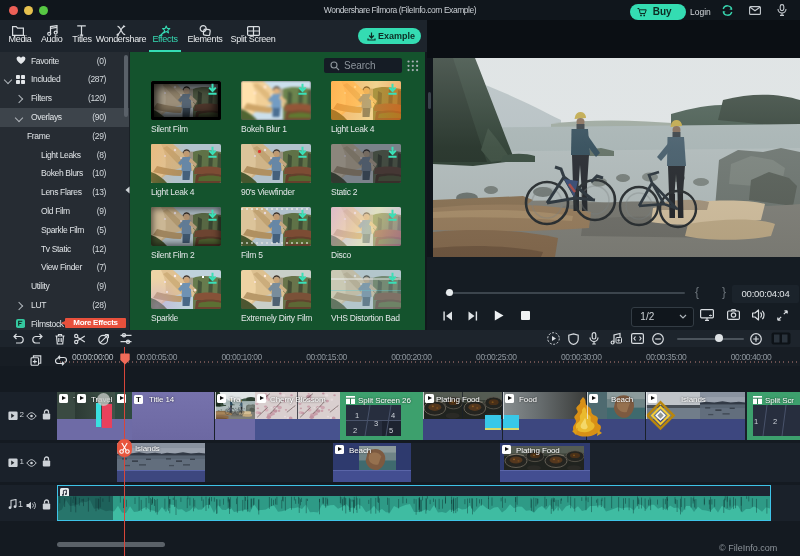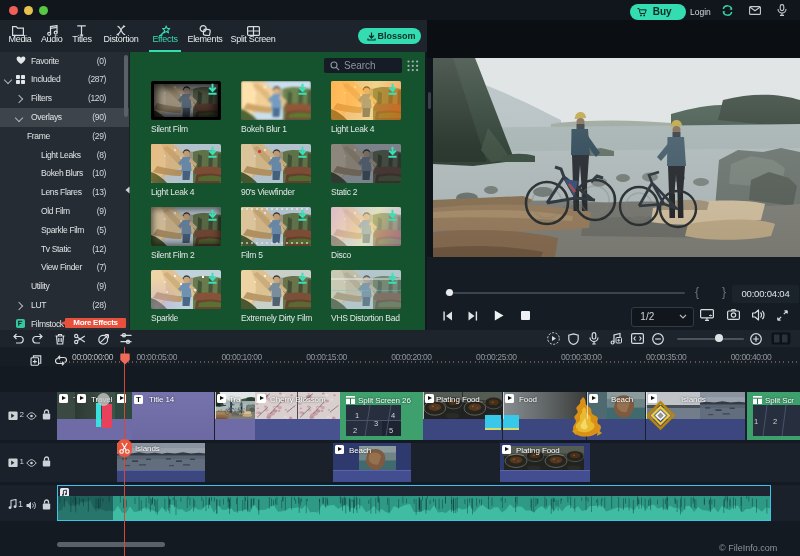--- a/index.html
+++ b/index.html
@@ -236,20 +236,21 @@
           <circle cx="1.8" cy="12.1" r="1.3" fill="#e6dadc"></circle>
  <path d="M2 30 L12 18 M14 26 L26 10 M30 24 L38 16 M6 10 L14 2" stroke="#6a5656" stroke-width="0.7"></path>
 </symbol>
 </defs>
 </svg>
 
 <div id="titlebar" class="abs"></div>
 <div class="abs tl" style="left:9px;background:#ec6057"></div>
 <div class="abs tl" style="left:24px;background:#e6c14e"></div>
 <div class="abs tl" style="left:39px;background:#57c843"></div>
+<div id="title" class="abs">Wondershare Filmora (FileInfo.com Example)</div>
 <div id="buy" class="abs">&nbsp;&nbsp;&nbsp;Buy</div>
 <svg class="abs" style="left:637px;top:8px" width="10" height="9" viewBox="0 0 10 9">
       <path d="M0.5 0.5 H2 L3.2 5.5 H8 L9.2 1.8 H3" stroke="#0c2b22" fill="none" stroke-width="1"></path>
       <circle cx="4" cy="7.4" r="0.9" fill="#0c2b22"></circle>
       <circle cx="7.2" cy="7.4" r="0.9" fill="#0c2b22"></circle>
     </svg>
 <div id="login" class="abs">Login</div>
 <svg class="abs" style="left:722px;top:5px" width="11" height="11" viewBox="0 0 11 11">
       <path d="M1.2 4 A4.4 4.4 0 0 1 9.8 4.6 M9.8 7 A4.4 4.4 0 0 1 1.2 6.4" stroke="#38d4ae" fill="none" stroke-width="1.3"></path>
       <path d="M9.8 2.2 L9.8 4.8 L7.4 4.4 Z M1.2 8.8 L1.2 6.2 L3.6 6.6 Z" fill="#38d4ae"></path>
@@ -299,33 +300,33 @@
 <div class="tab abs" style="left:-10px;width:60px">
       <span class="lb">Media</span>
     </div>
 <div class="tab abs" style="left:21.7px;width:60px">
       <span class="lb">Audio</span>
     </div>
 <div class="tab abs" style="left:52px;width:60px">
       <span class="lb">Titles</span>
     </div>
 <div class="tab abs" style="left:91px;width:60px">
-      <span class="lb">Distortion</span>
+      <span class="lb">Wondershare</span>
     </div>
 <div class="tab abs" style="left:135px;width:60px;color:#35dcb4">
       <span class="lb">Effects</span>
     </div>
 <div class="tab abs" style="left:175px;width:60px">
       <span class="lb">Elements</span>
     </div>
 <div class="tab abs" style="left:223px;width:60px">
       <span class="lb">Split Screen</span>
     </div>
 <div class="abs" style="left:149px;top:50px;width:32px;height:2px;background:#35dcb4"></div>
-<div id="export" class="abs" style="text-indent:14px">Blossom</div>
+<div id="export" class="abs" style="text-indent:14px">Example</div>
 <svg class="abs" style="left:367px;top:31.5px" width="9" height="9" viewBox="0 0 9 9">
       <path d="M4.5 0.5 V5.5 M2.2 3.5 L4.5 6 L6.8 3.5" stroke="#0d2d24" fill="none" stroke-width="1.2"></path>
       <path d="M1 6.5 V8 H8 V6.5" stroke="#0d2d24" fill="none" stroke-width="1.2"></path>
     </svg>
 
 <div id="sidebar" class="abs"></div>
 <div id="sidebar-rows" class="abs" style="left:0;top:52px">
       <div class="srow" style="top:-0.4px">
         <svg style="position:absolute;left:16px;top:4.5px" width="10" height="9" viewBox="0 0 11 10">
           <path d="M5.5 9 C2 6.5 0.6 4.5 0.6 2.9 C0.6 1.6 1.6 0.6 2.9 0.6 C4 0.6 4.9 1.2 5.5 2.2 C6.1 1.2 7 0.6 8.1 0.6 C9.4 0.6 10.4 1.6 10.4 2.9 C10.4 4.5 9 6.5 5.5 9 Z" fill="#e4e7ea"></path>

